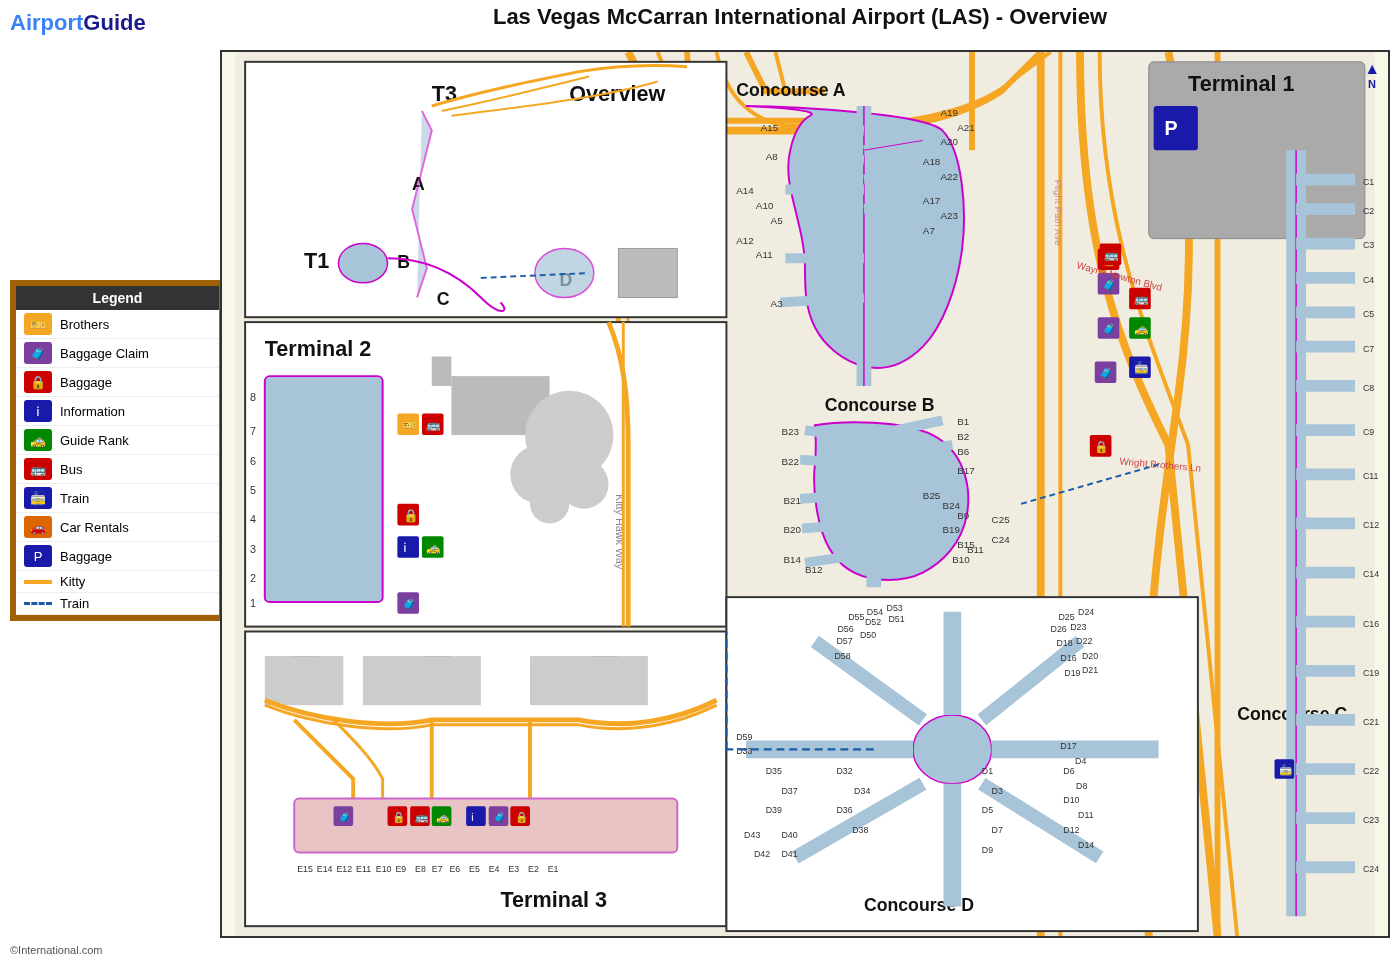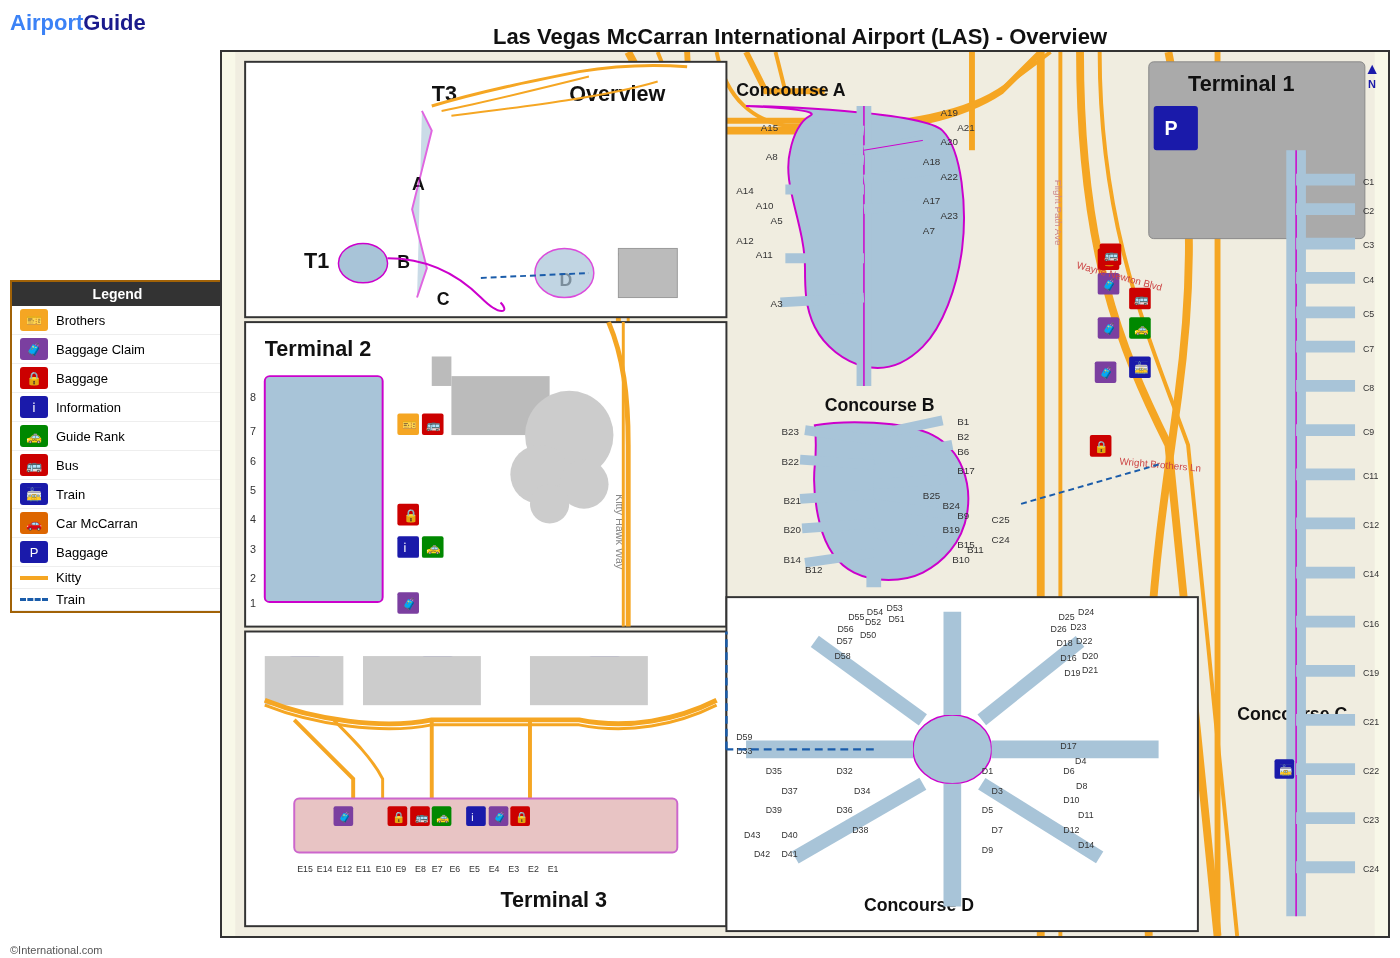--- a/index.html
+++ b/index.html
@@ -27,31 +27,31 @@
       font-size: 22px;
       font-weight: bold;
       color: #1a1a8c;
     }
     #logo-text span { color: #3b82f6; }
     #page-title {
       font-size: 22px;
       font-weight: bold;
       color: #111;
       text-align: center;
-      padding-top: 24px;
+      padding-top: 4px;
       padding-left: 200px;
     }
     
     #legend {
       position: absolute;
       top: 280px;
       left: 10px;
       width: 215px;
       background: #fff;
-      border: 2px solid #a16207;
+      border: 6px solid #a16207;
     }
     #legend-title {
       background: #333;
       color: #fff;
       text-align: center;
       font-weight: bold;
       font-size: 14px;
       padding: 4px 0;
     }
     .legend-item {
@@ -151,21 +151,21 @@
     <div class="legend-item">
       <div class="legend-icon icon-bus">🚌</div>
       <span>Bus</span>
     </div>
     <div class="legend-item">
       <div class="legend-icon icon-train">🚋</div>
       <span>Train</span>
     </div>
     <div class="legend-item">
       <div class="legend-icon icon-car">🚗</div>
-      <span>Car McCarran</span>
+      <span>Car Rentals</span>
     </div>
     <div class="legend-item">
       <div class="legend-icon icon-parking">P</div>
       <span>Baggage</span>
     </div>
     <div class="legend-item">
       <div class="legend-road"></div>
       <span>Kitty</span>
     </div>
     <div class="legend-item">

